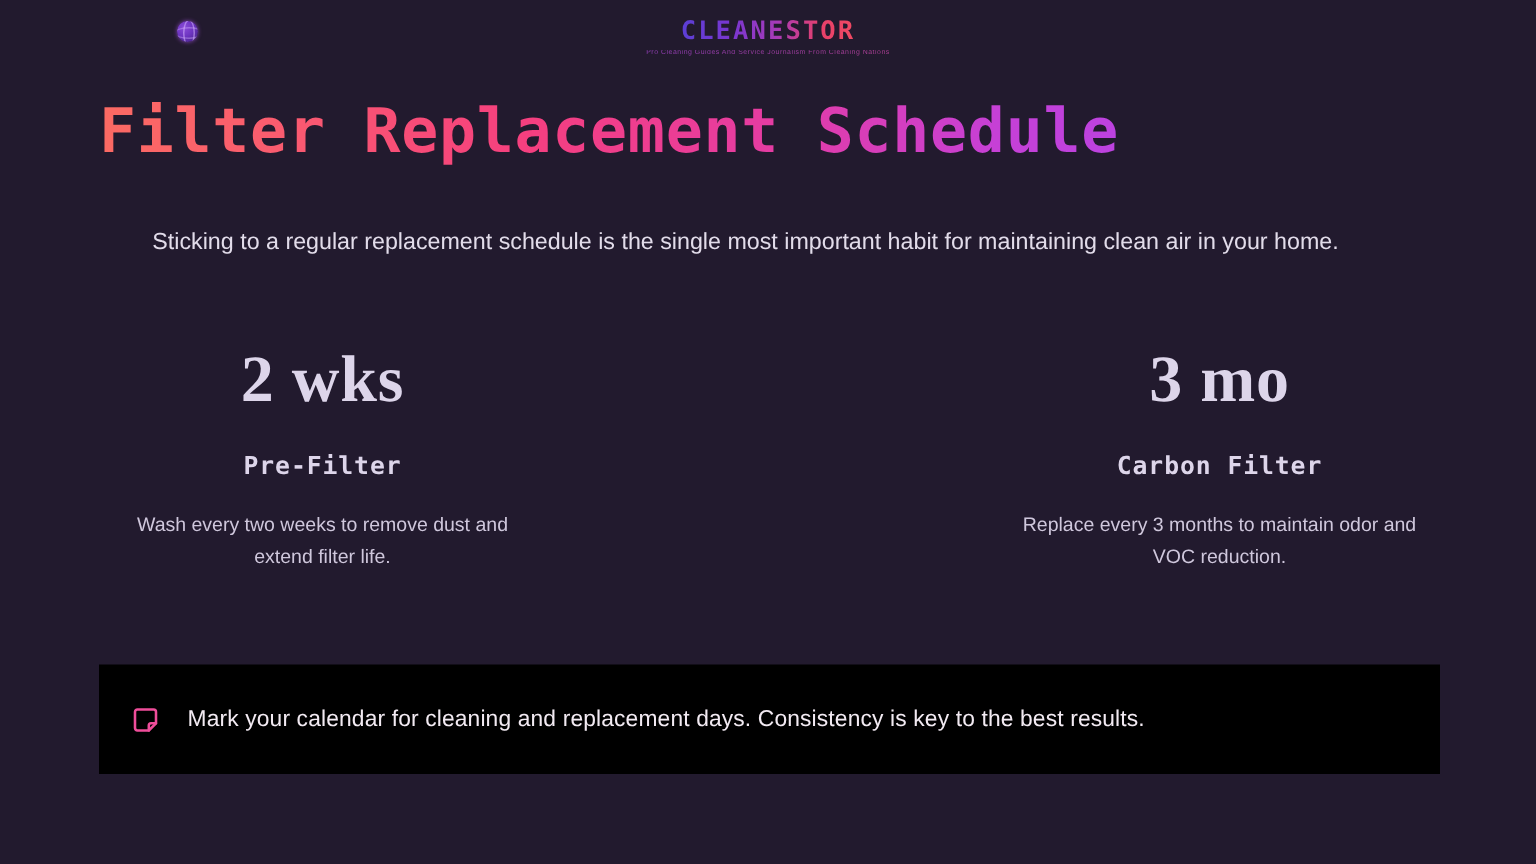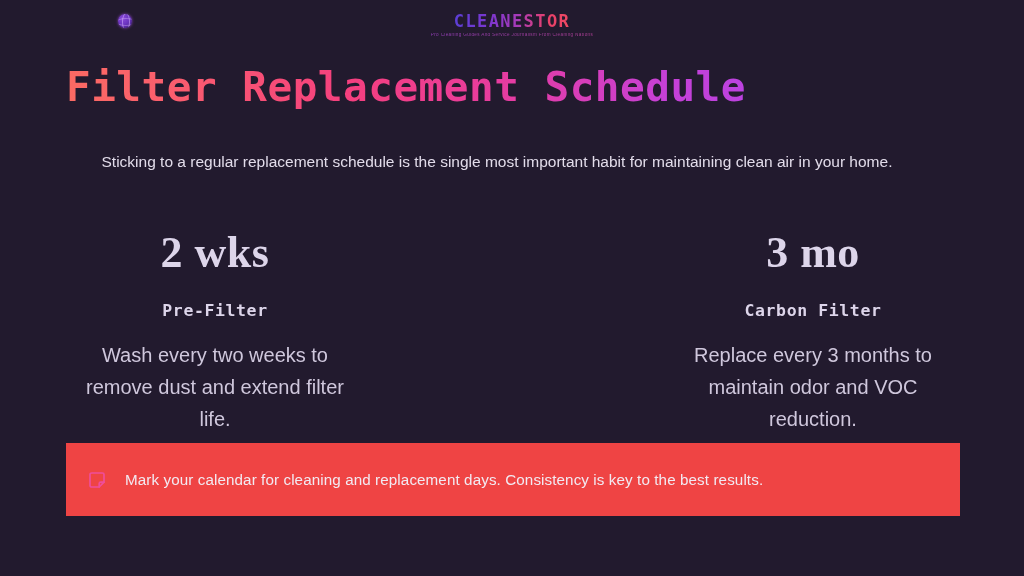--- a/index.html
+++ b/index.html
@@ -144,34 +144,34 @@
     margin-top: 22px;
     font-family: "DejaVu Sans Mono", "Liberation Mono", monospace;
     font-size: 16.5px;
     font-weight: bold;
     color: #ddd5ea;
     letter-spacing: 0.6px;
   }
 
   .stat-desc {
     margin-top: 19px;
-    font-size: 20px;
+    font-size: 13px;
     line-height: 1.62;
     color: #cfc7dc;
     padding: 0 8px;
   }
 
   
   .callout {
     position: absolute;
     left: 66px;
     top: 443px;
     width: 894px;
     height: 73px;
-    background: #ef4444;
+    background: #000000;
     display: flex;
     align-items: center;
     padding-left: 21px;
   }
 
   .callout-icon {
     width: 20px;
     height: 20px;
     flex: 0 0 20px;
     position: relative;

